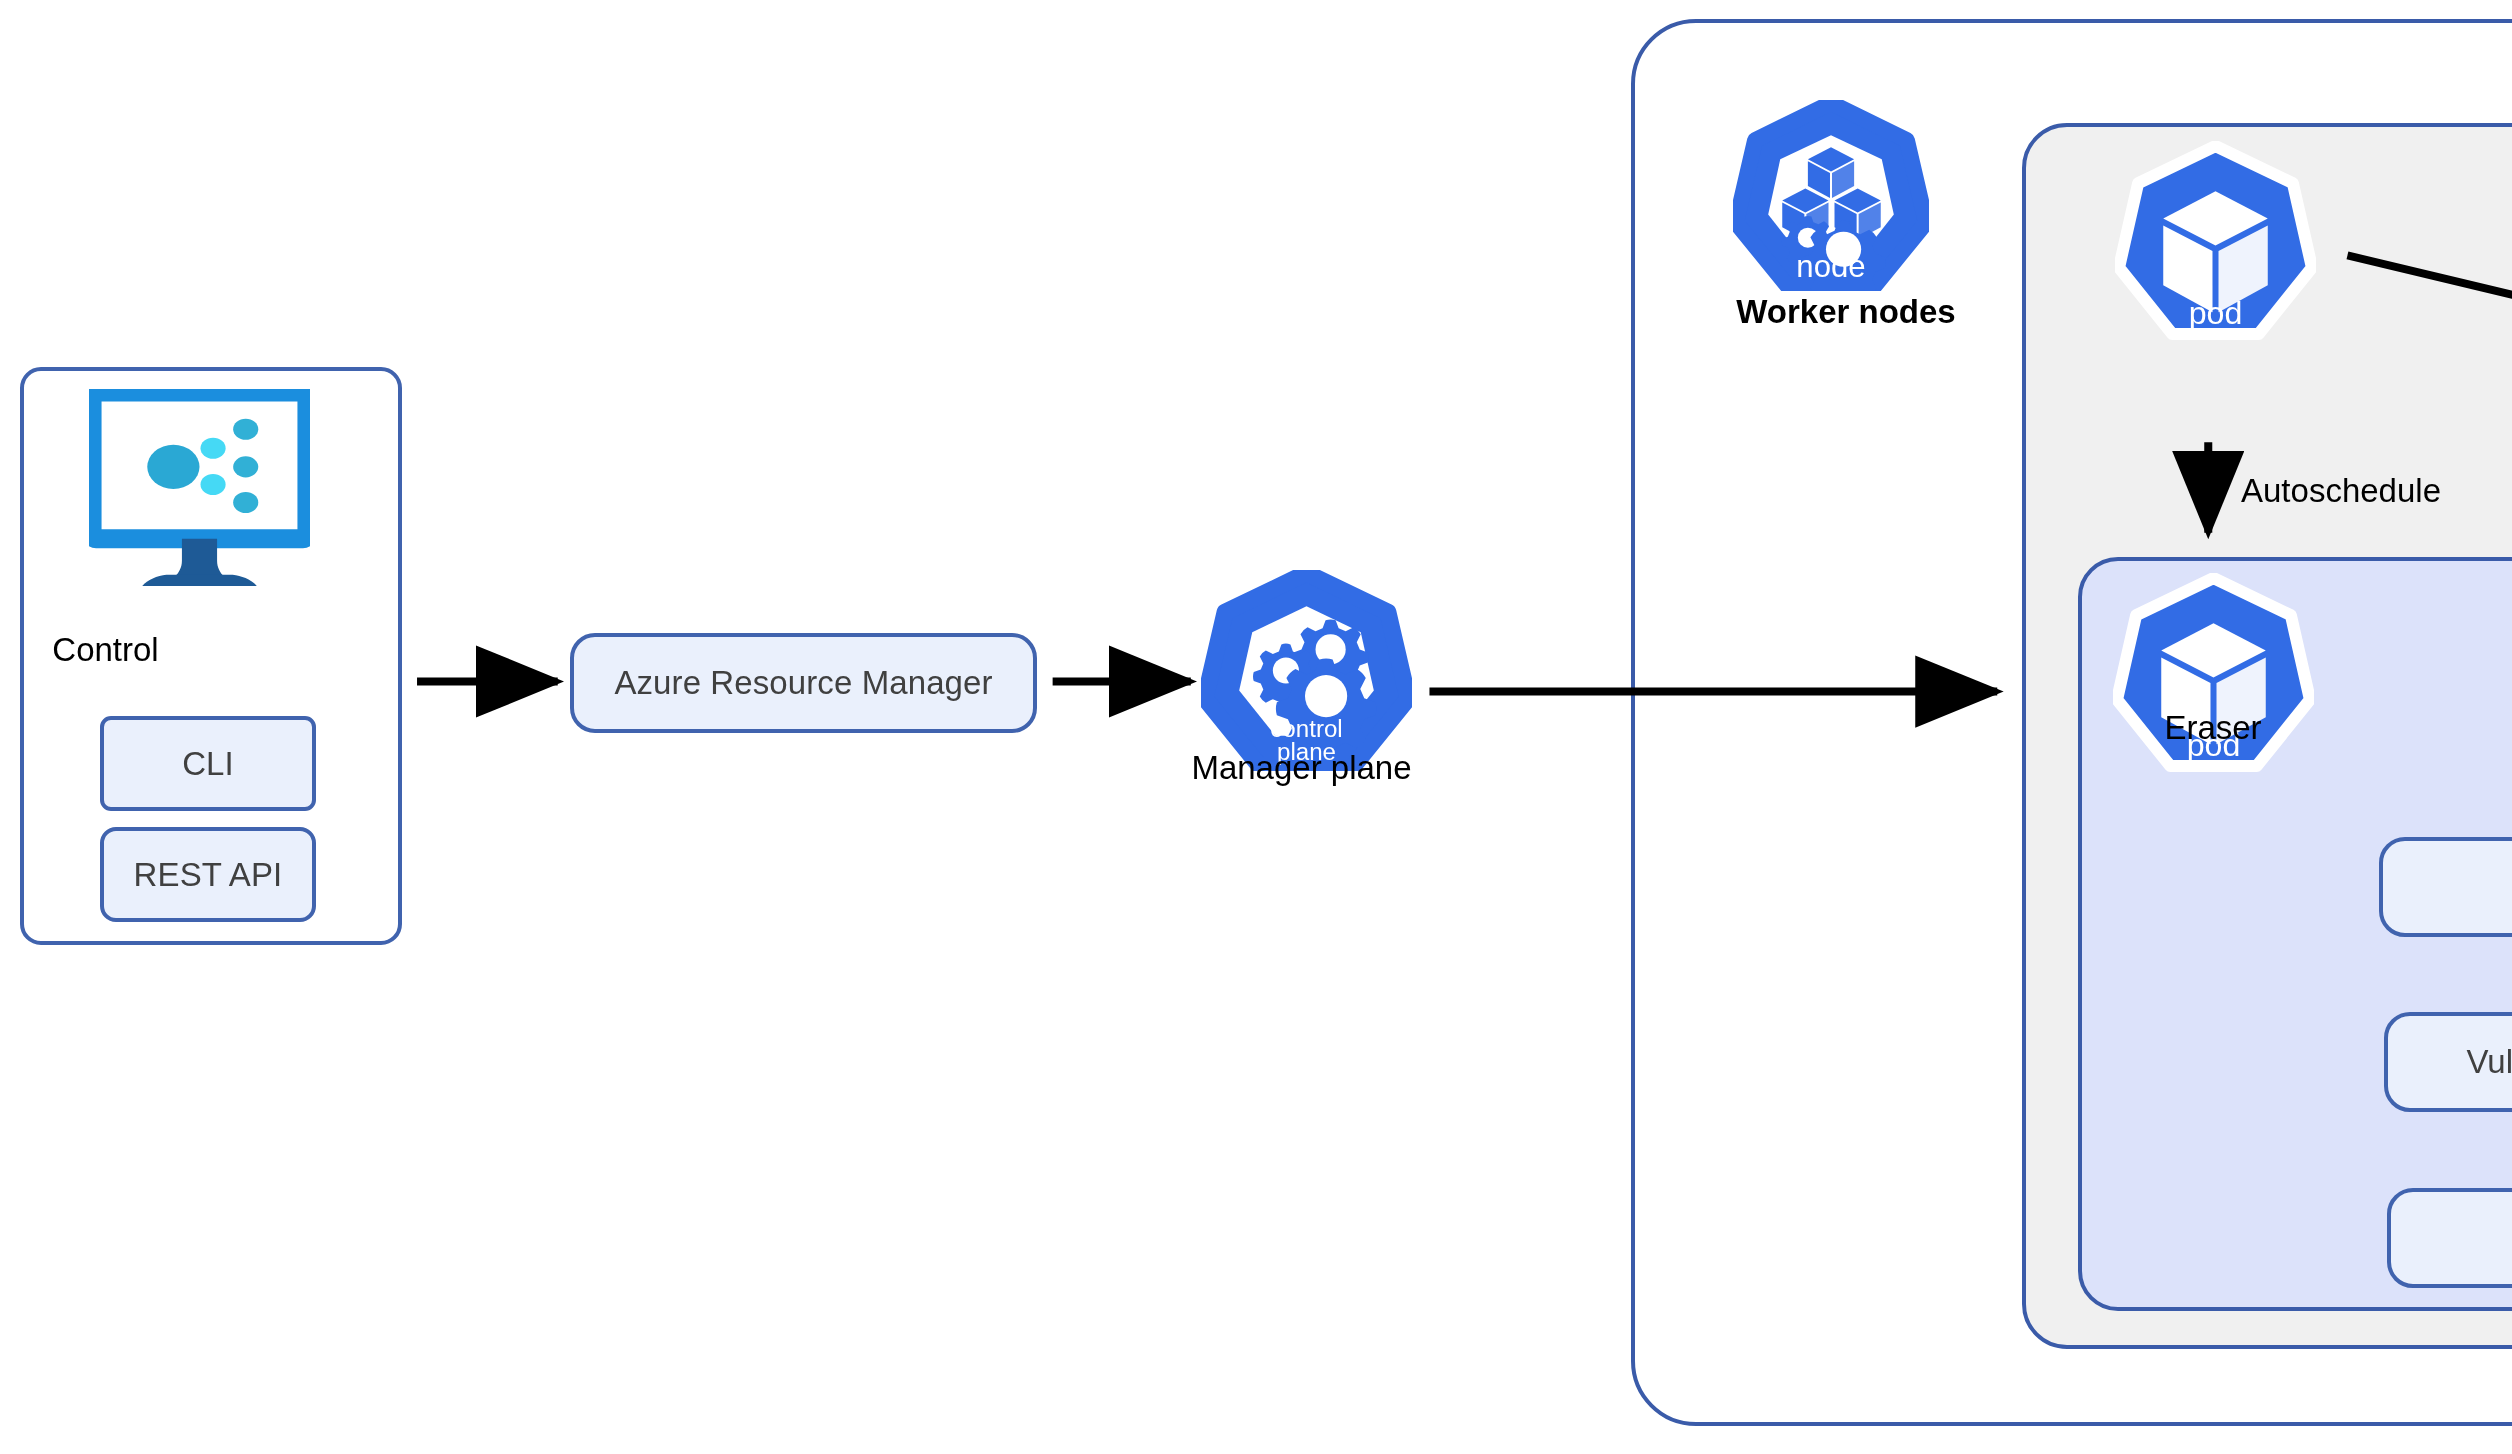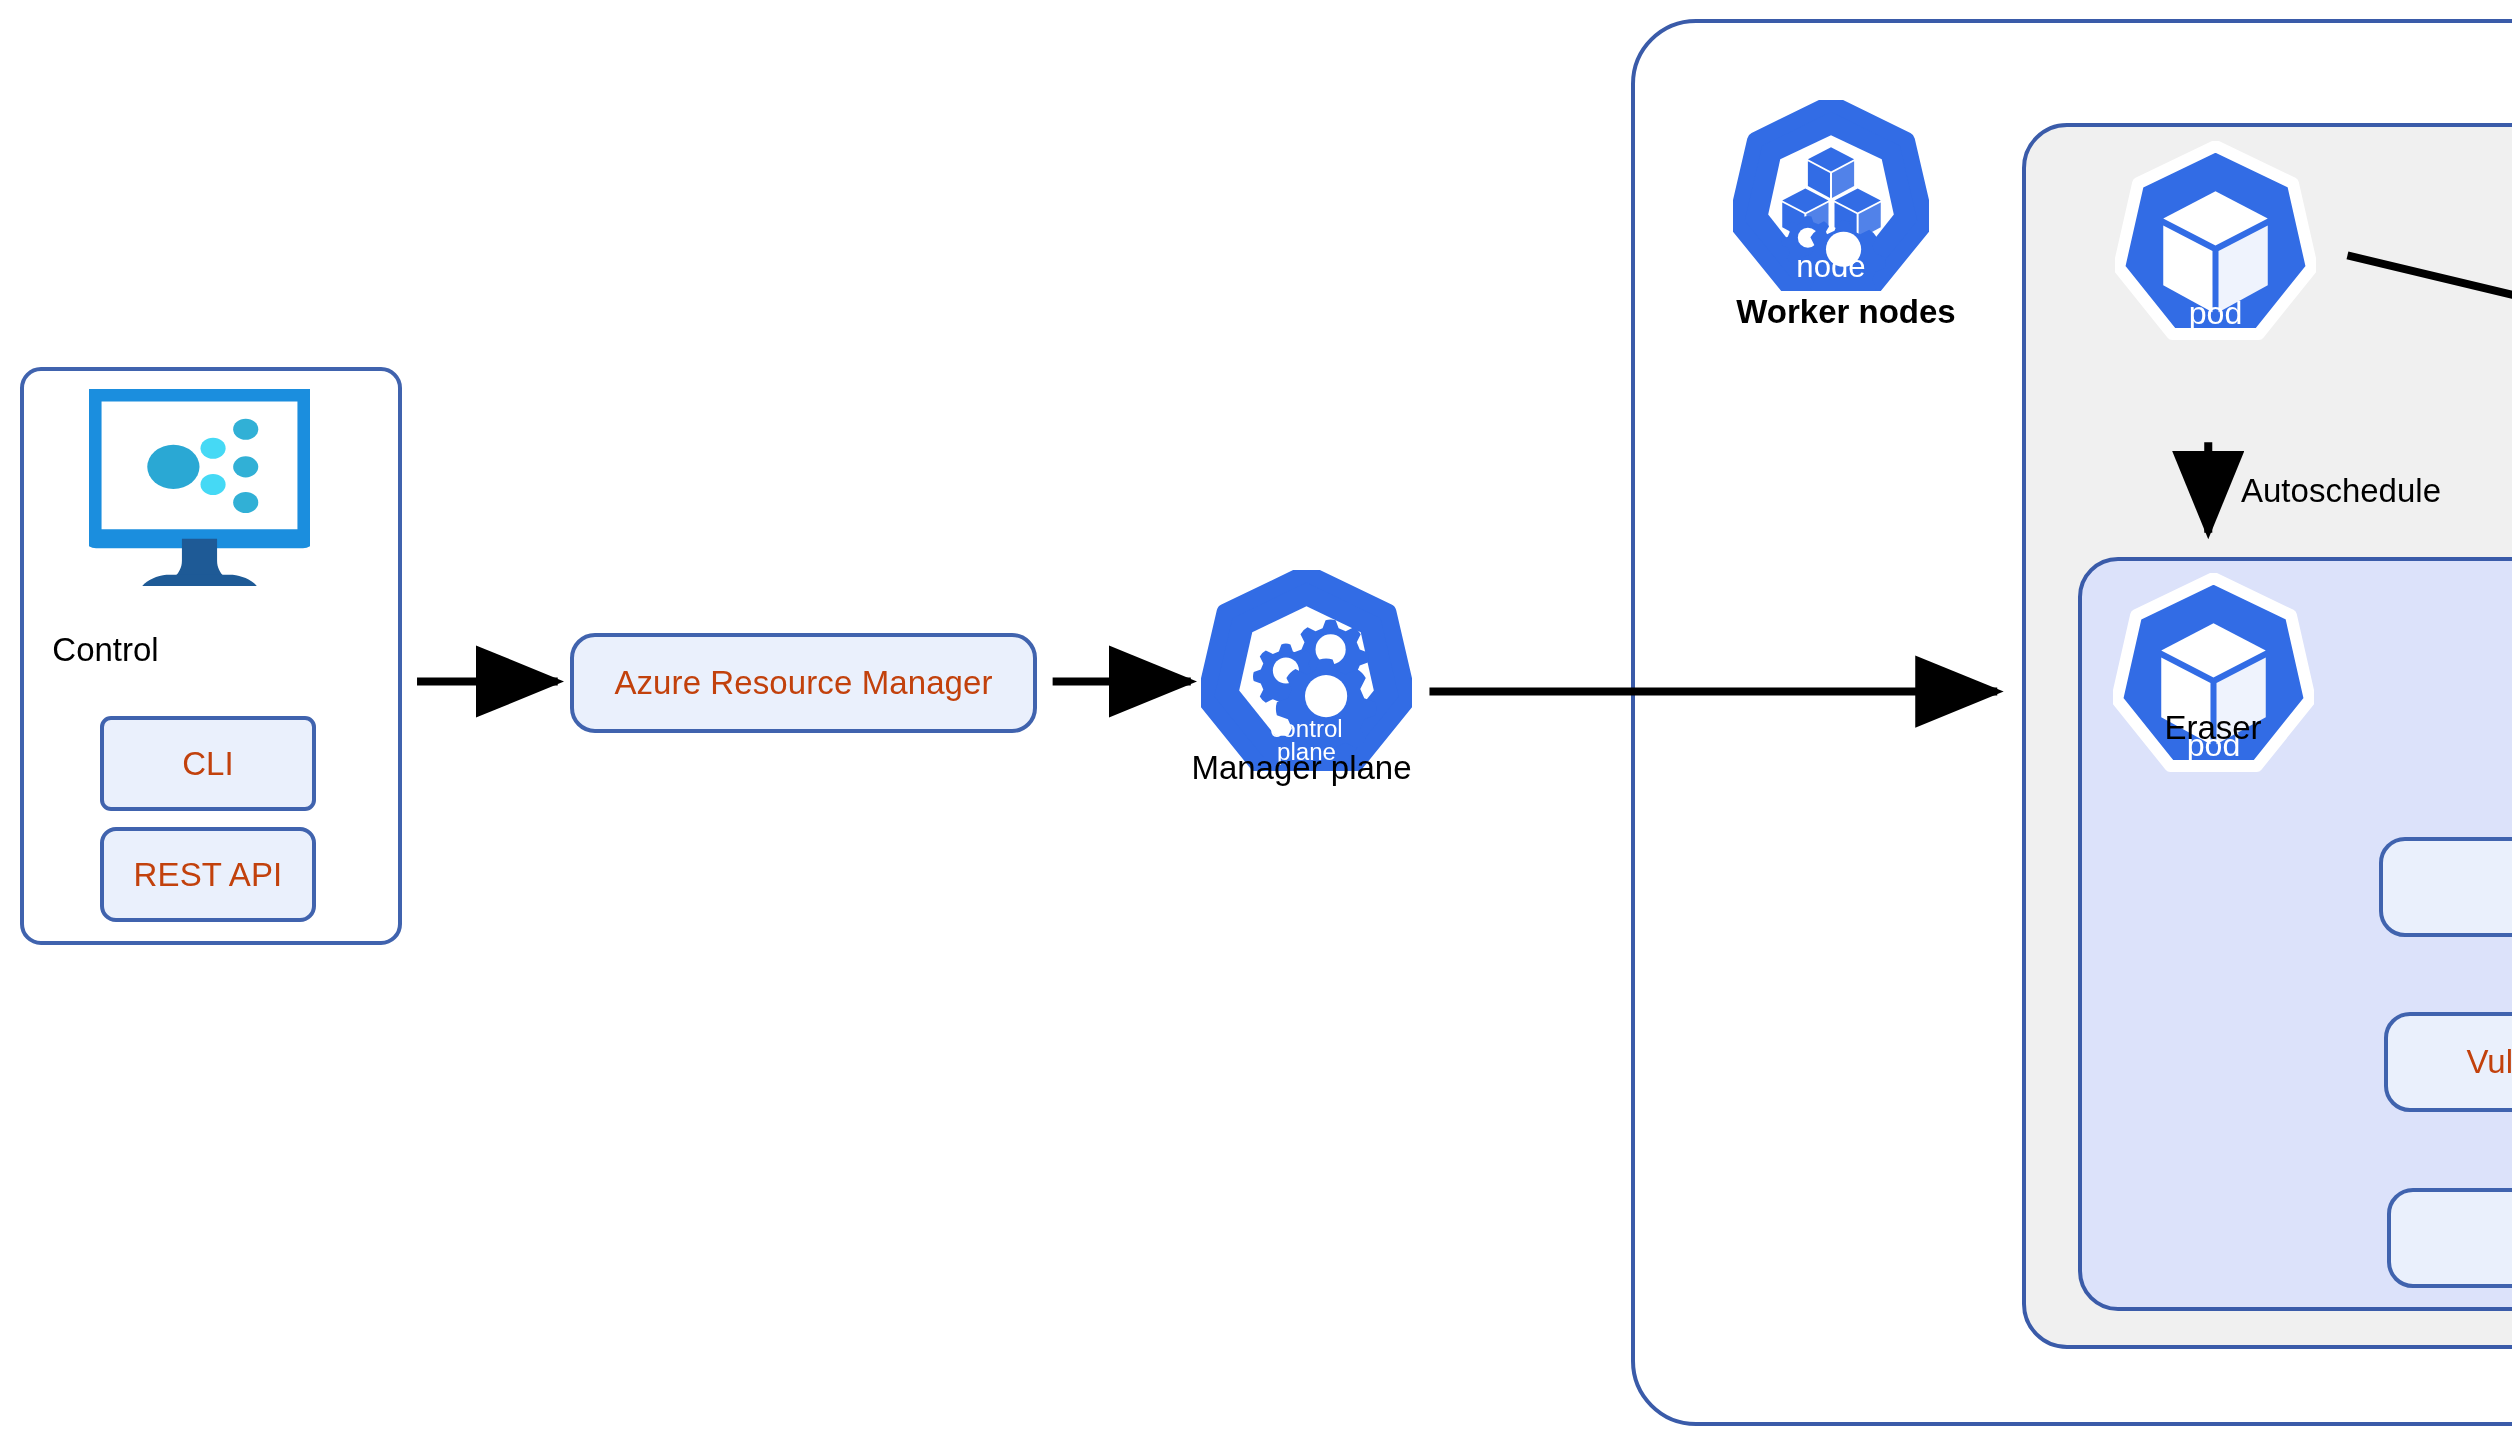--- a/index.html
+++ b/index.html
@@ -19,21 +19,21 @@
     border:4.5px solid #3a5ba9;border-radius:65px;background:#ffffff;}
   .gray-box{left:2022px;top:123px;width:936px;height:1226px;
     border:4.5px solid #3a5ba9;border-radius:45px;background:#f0f0f0;}
   .inner-blue-box{left:2078px;top:557px;width:828px;height:754px;
     border:4.5px solid #3a5ba9;border-radius:40px;background:#dce2fa;}
 
   
   .pill{position:absolute;box-sizing:border-box;display:flex;
     align-items:center;justify-content:center;text-align:center;
     background:#eaf0fc;border:4.5px solid #4063ae;border-radius:23px;
-    color:#c2410c;font-size:33px;line-height:1.15;letter-spacing:0.1px;}
+    color:#404040;font-size:33px;line-height:1.15;letter-spacing:0.1px;}
   .pill.cli{left:100px;top:716px;width:216px;height:95px;border-radius:11px;}
   .pill.rest{left:100px;top:827px;width:216px;height:95px;border-radius:16px;}
   .pill.arm{left:570px;top:633px;width:467px;height:100px;border-radius:25px;}
   .pill.collector{left:2379px;top:837px;width:472px;height:100px;border-radius:26px;}
   .pill.scanner{left:2384px;top:1012px;width:472px;height:100px;border-radius:26px;}
   .pill.remover-sub{left:2387px;top:1188px;width:472px;height:100px;border-radius:26px;}
 
   
   .caption{position:absolute;text-align:center;color:#000;
     font-size:33px;line-height:1.16;white-space:pre-line;}

